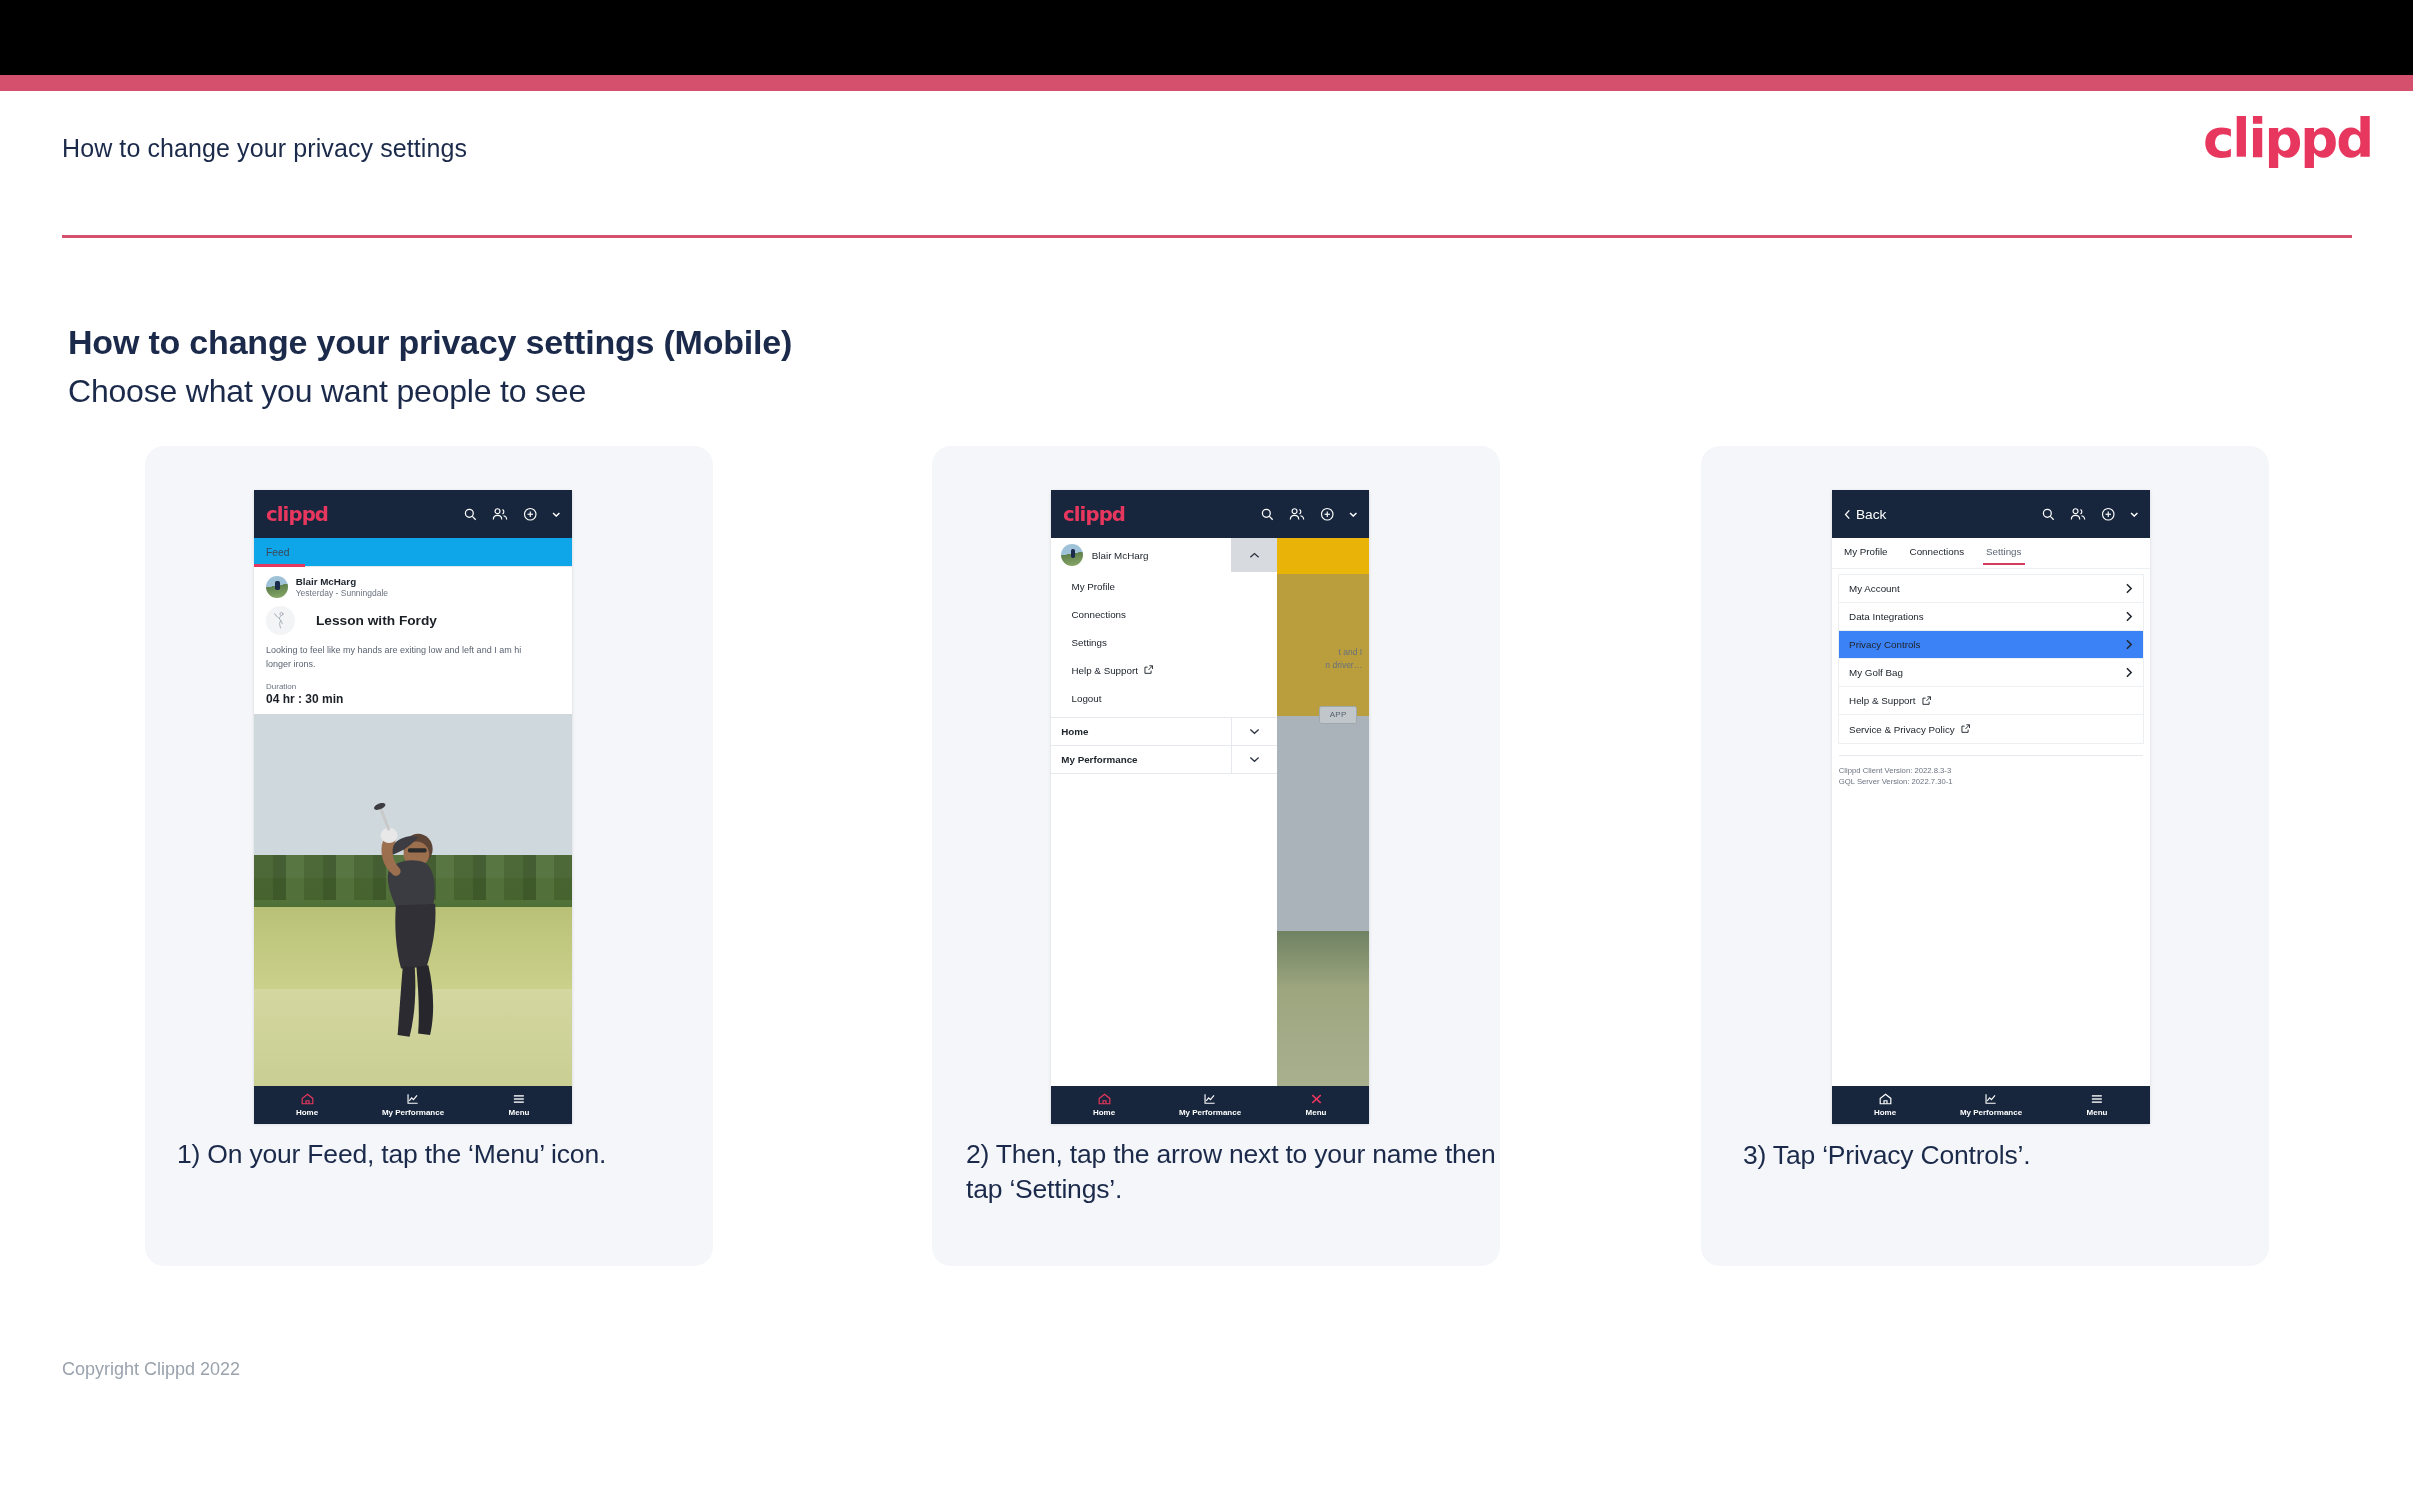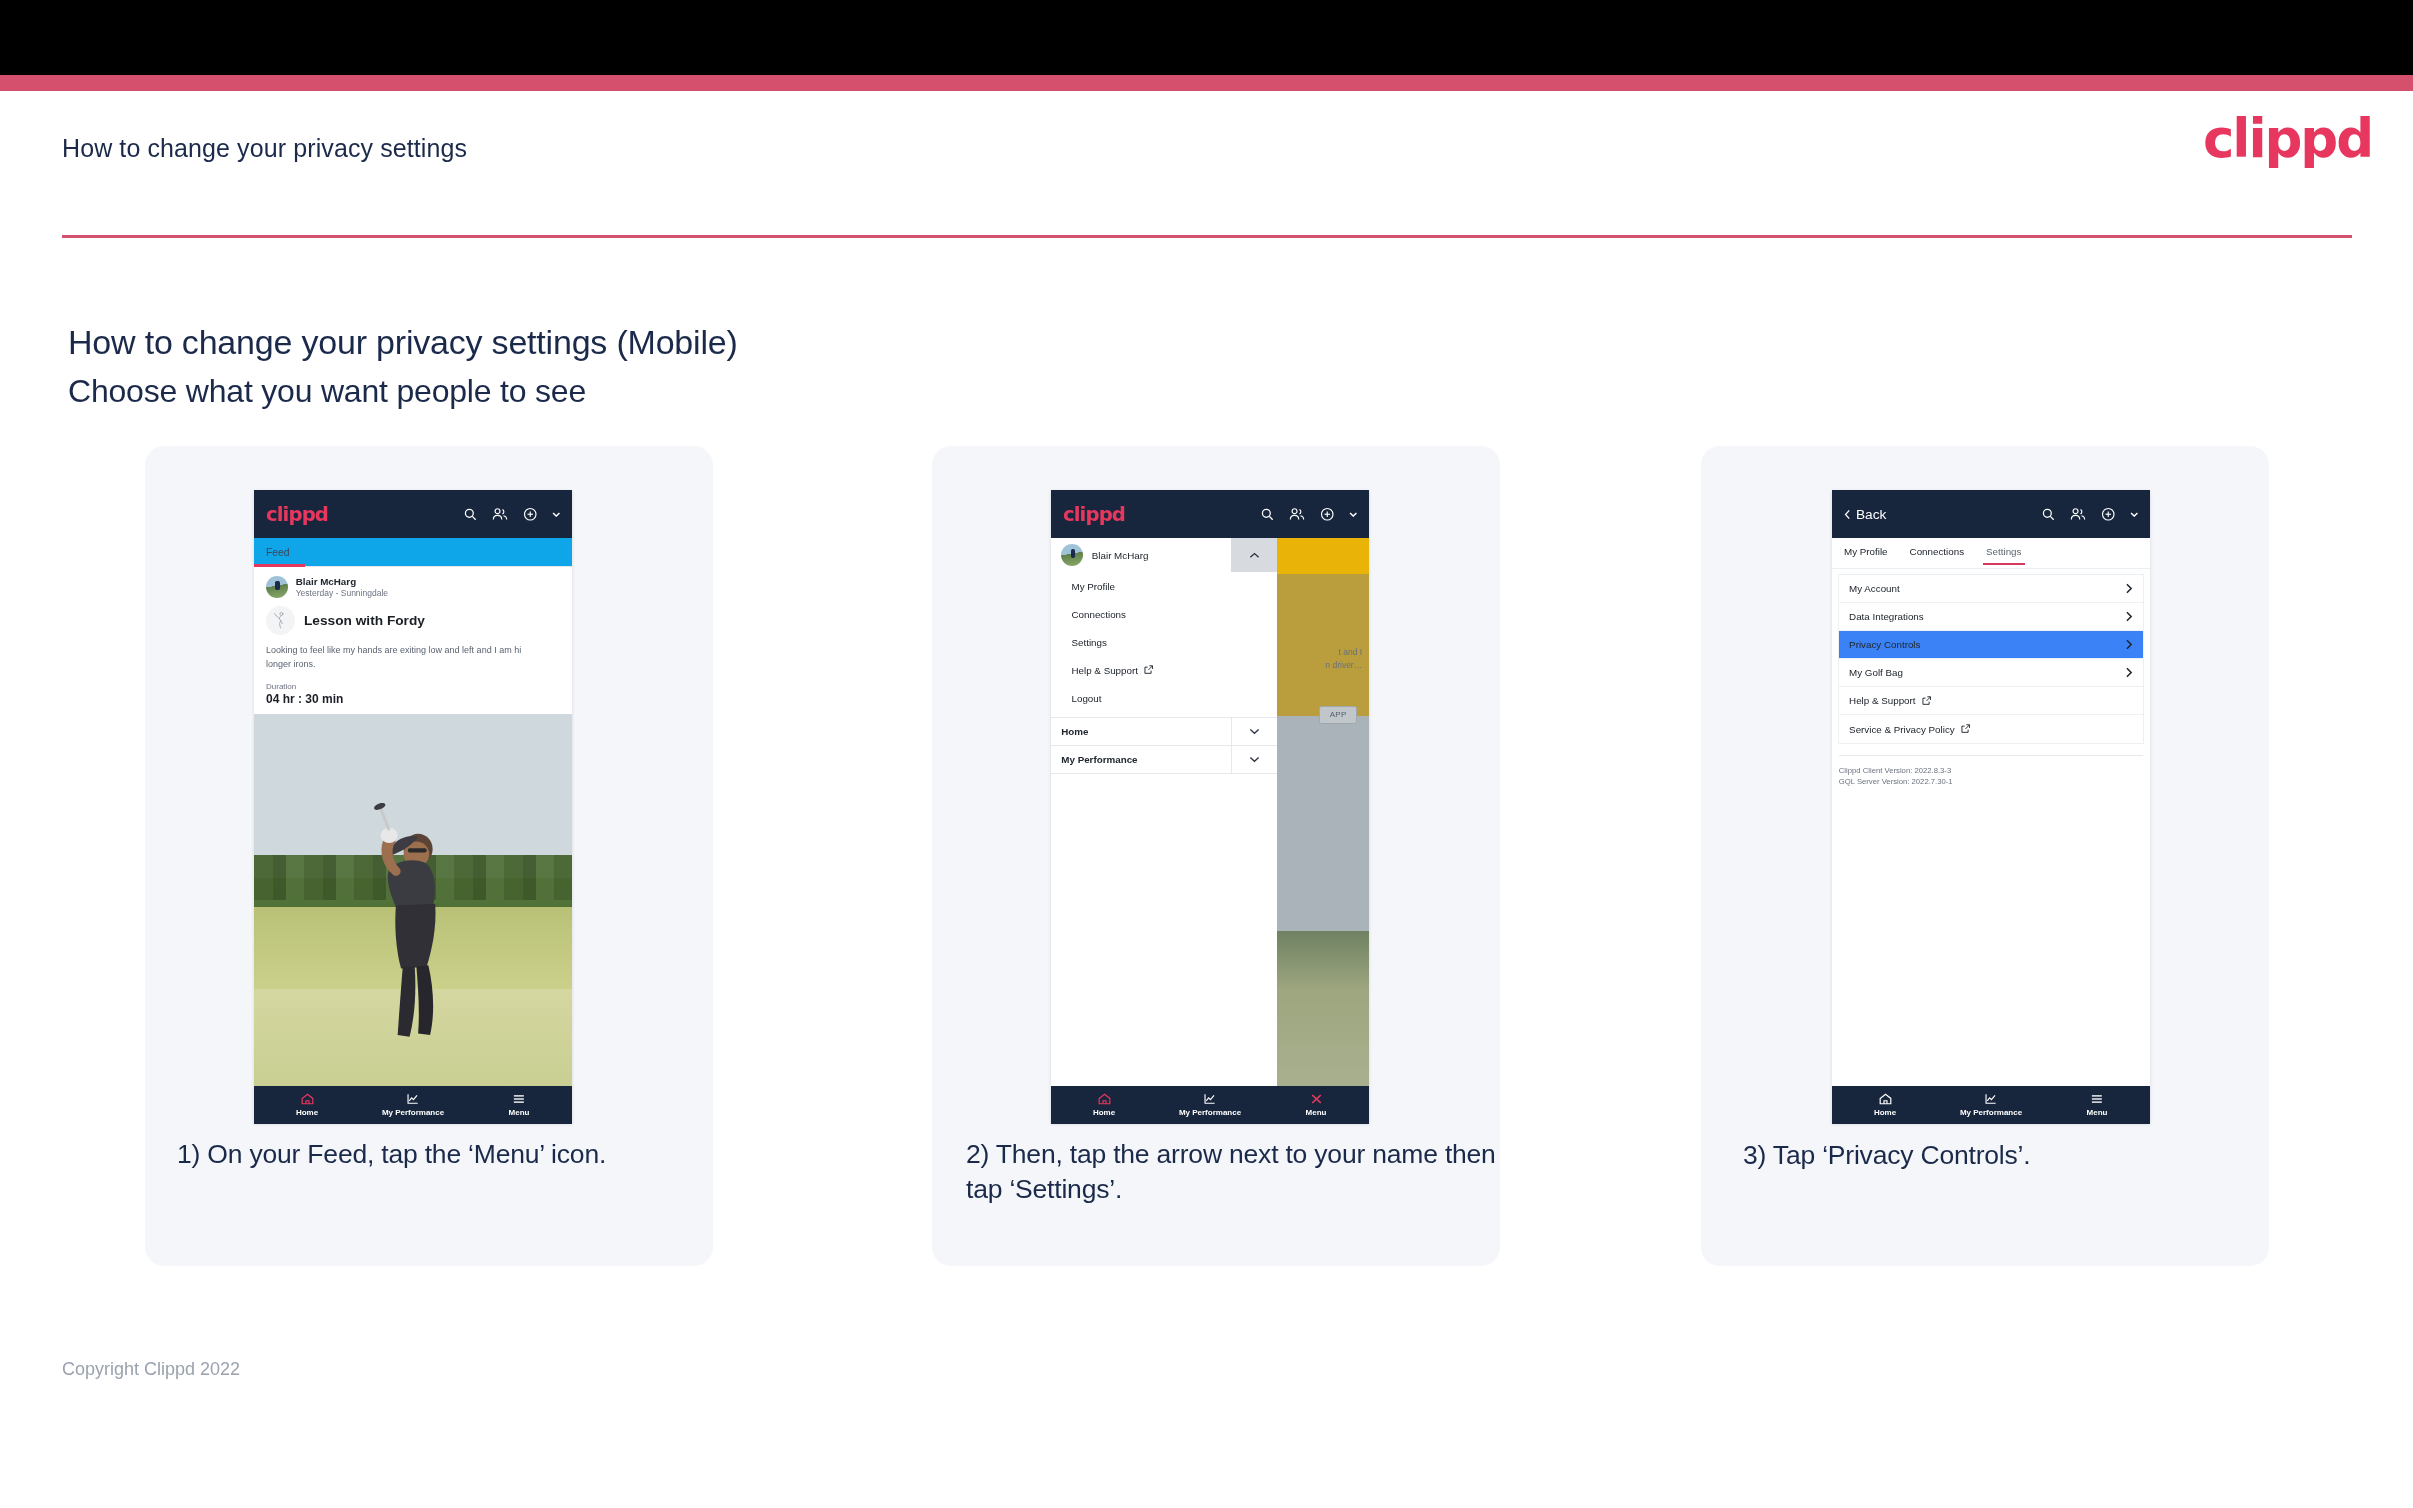--- a/index.html
+++ b/index.html
@@ -27,21 +27,21 @@
     letter-spacing: -2.1px; font-family: "DejaVu Sans", sans-serif;
   }
   .header-rule {
     position: absolute; left: 62px; top: 144px; width: 2290px; height: 2.6px;
     background: #d4506c;
   }
 
   
   .page-title {
     position: absolute; left: 68px; top: 323px;
-    font-size: 34px; font-weight: 400; color: #1b2a4a; letter-spacing: -0.2px;
+    font-size: 34px; font-weight: 700; color: #1b2a4a; letter-spacing: -0.2px;
   }
   .page-subtitle {
     position: absolute; left: 68px; top: 373px;
     font-size: 32px; font-weight: 400; color: #1b2a4a; letter-spacing: -0.2px;
   }
 
   
   .cards { position: absolute; left: 0; top: 446px; width: 2413px; height: 820px; }
   .card {
     position: absolute; top: 0; width: 568px; height: 820px;
@@ -98,21 +98,21 @@
     background: linear-gradient(170deg,#9fc2d8 0%,#9fc2d8 44%,#5f7f4c 45%,#8bac6a 100%);
     position: relative; overflow: hidden; flex: none;
   }
   .avatar::after{
     content:''; position:absolute; left:9.4px; top:5.1px; width:4.3px; height:8.5px;
     background:#1b2a4a; border-radius:1.7px;
   }
   .post-name { font-size: 9.8px; font-weight: 700; color: #20262e; line-height: 1.25; }
   .post-meta { font-size: 8.5px; color: #6b7280; line-height: 1.3; }
 
-  .post-title-row { display: flex; align-items: center; gap: 9px; margin-top: 7.7px; }
+  .post-title-row { display: flex; align-items: center; gap: 21px; margin-top: 7.7px; }
   .swing-badge {
     width: 29px; height: 29px; border-radius: 50%; background: #f3f4f6;
     display: flex; align-items: center; justify-content: center; flex: none;
   }
   .post-title { font-size: 13.7px; font-weight: 700; color: #1a1f26; }
 
   .post-body { font-size: 9px; color: #5b6472; line-height: 1.55; margin-top: 9px;
                white-space: nowrap; }
   .post-body .l2 { white-space: normal; }
   .dur-label { font-size: 8px; color: #6b7280; margin-top: 9.4px; }

